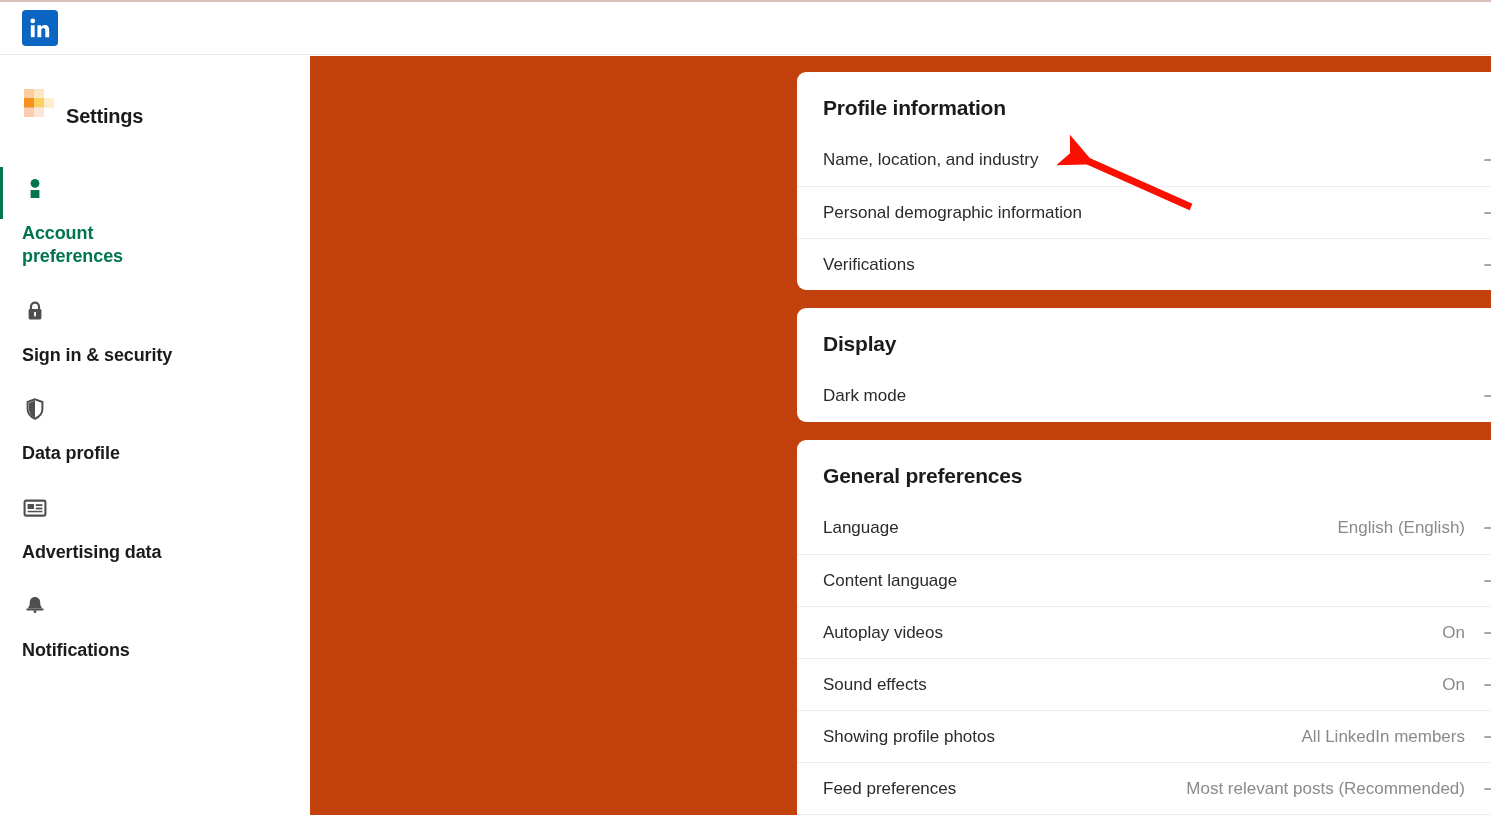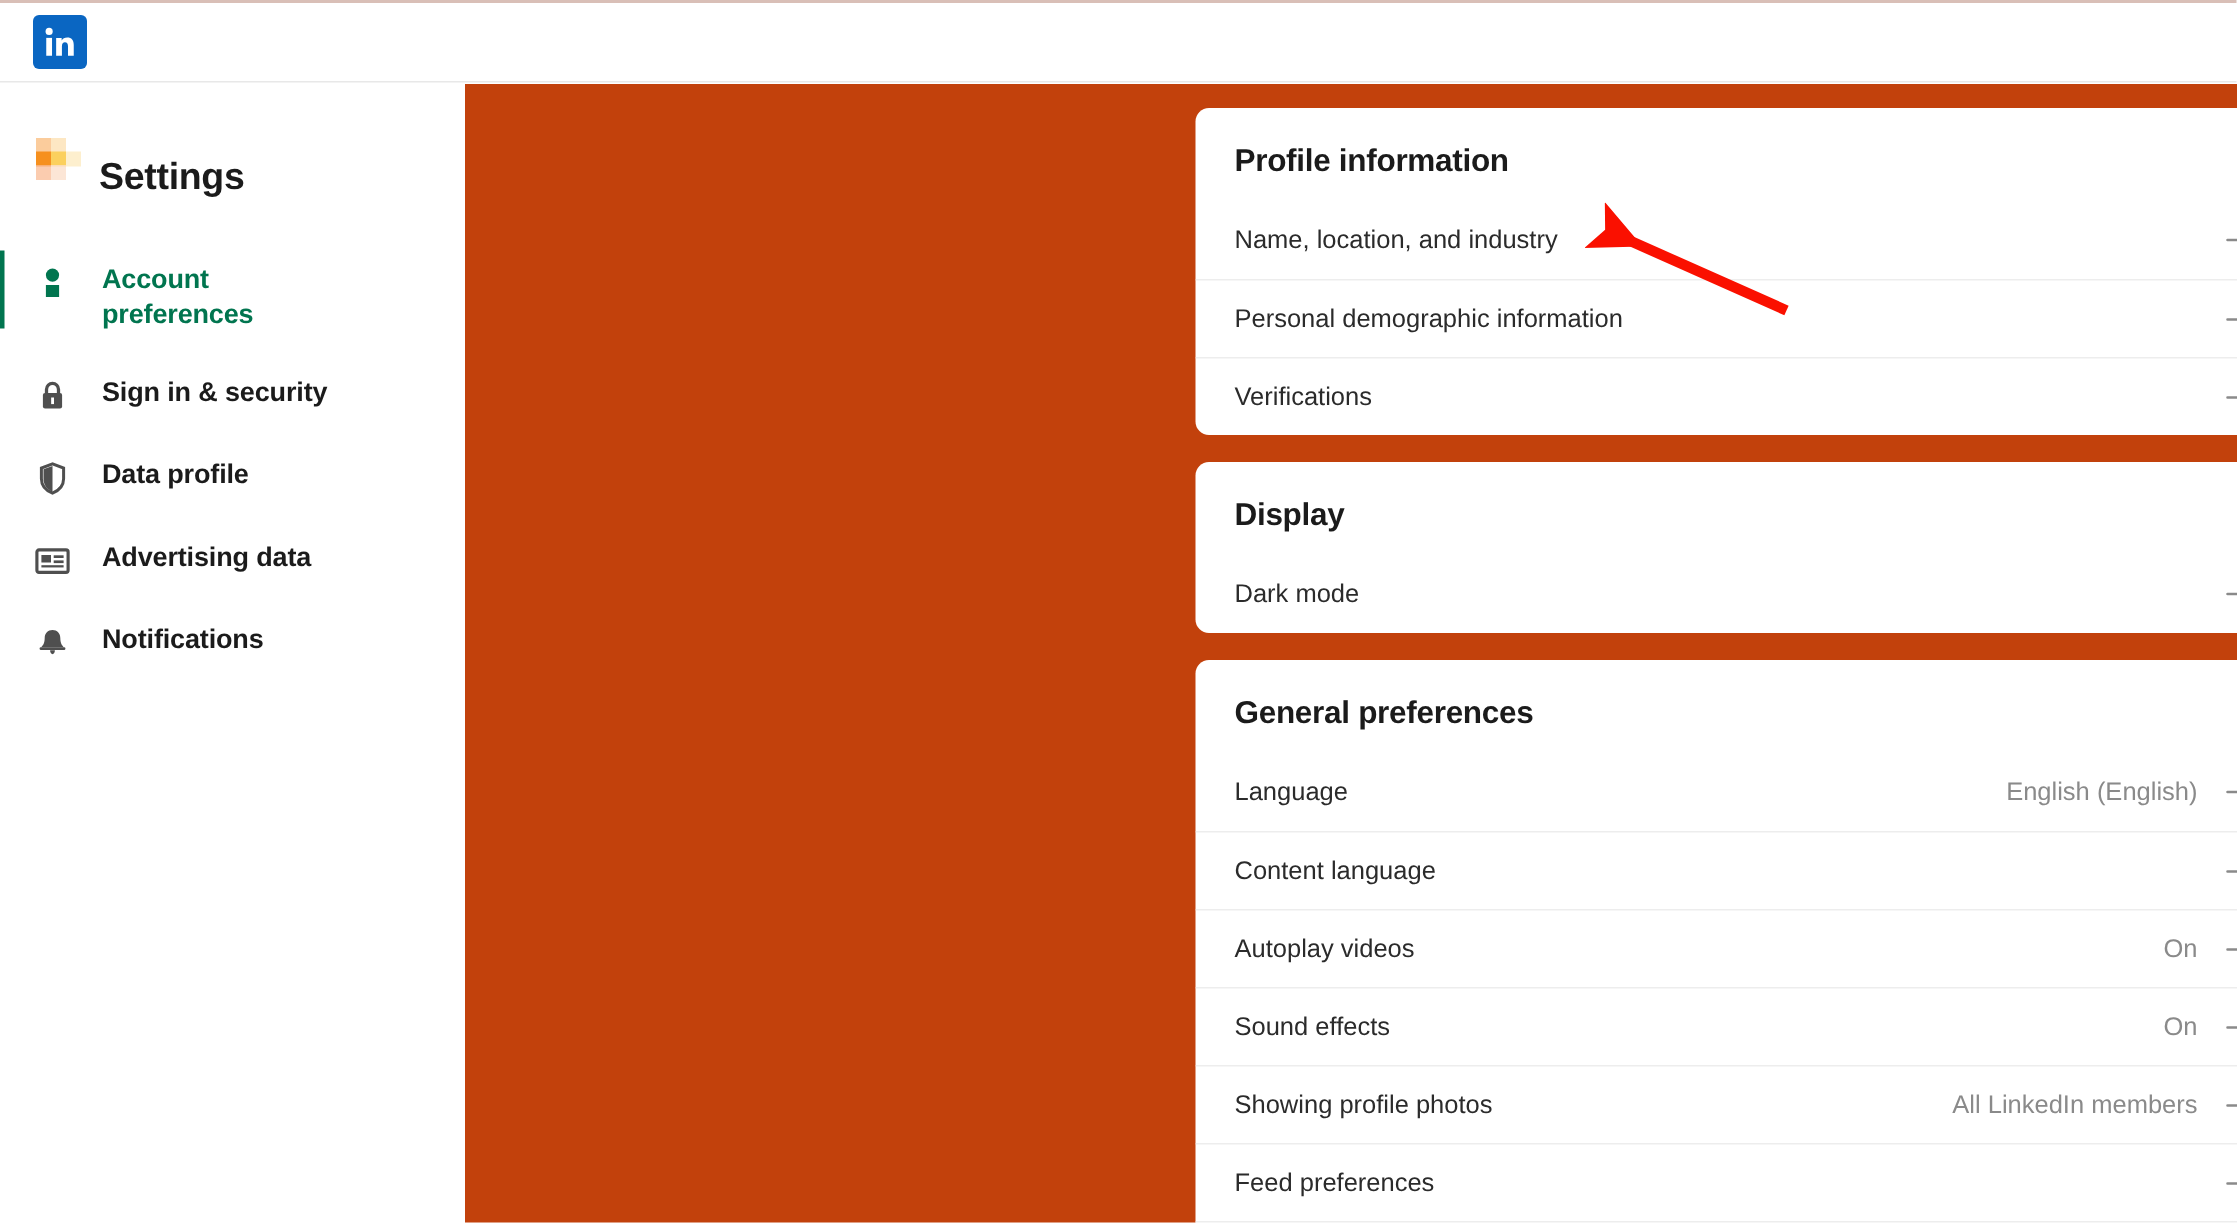--- a/index.html
+++ b/index.html
@@ -42,32 +42,33 @@
     position:absolute; left:22px; top:22px;
     display:flex; align-items:center; gap:14px;
   }
   .grid-icon {
     width:30px; height:30px; position:relative; flex:none;
   }
   .grid-icon i {
     position:absolute; display:block; width:10px; height:10px;
   }
   #settings-title {
-    font-size:25px; font-weight:bold; color:#1b1b1b;
+    font-size:20px; font-weight:bold; color:#1b1b1b;
     letter-spacing:-0.2px; line-height:1;margin-top:28px;
   }
 
   #nav { position:absolute; left:0; top:105px; width:278px; }
   .nav-item {
     position:relative;
     display:flex; align-items:flex-start; gap:20px;
     padding:14px 18px 14px 22px;
     min-height:48px;
     cursor:pointer;
     text-decoration:none;
+    flex-direction:column;
   }
   .nav-ic {
     width:26px; height:26px; flex:none;
     display:flex; align-items:center; justify-content:center;
     margin-top:1px;
   }
   .nav-label {
     font-size:18px; font-weight:bold; color:#1b1b1b;
     line-height:1.3; letter-spacing:-0.1px;
   }
@@ -322,20 +323,21 @@
         <span class="row-value">All LinkedIn members</span>
         <span class="arrow">
           <svg width="17" height="14" viewBox="0 0 17 14">
               <path d="M1 7h13.4M10 2.4 14.8 7 10 11.6" stroke="#8a8a8a" stroke-width="1.7" fill="none" stroke-linecap="round" stroke-linejoin="round"></path>
             </svg>
         </span>
       </div>
 
       <div class="row">
         <span class="row-label">Feed preferences</span>
+        <span class="row-value">Most relevant posts (Recommended)</span>
         <span class="arrow">
           <svg width="17" height="14" viewBox="0 0 17 14">
               <path d="M1 7h13.4M10 2.4 14.8 7 10 11.6" stroke="#8a8a8a" stroke-width="1.7" fill="none" stroke-linecap="round" stroke-linejoin="round"></path>
             </svg>
         </span>
       </div>
 
       <div class="row">
         
         

